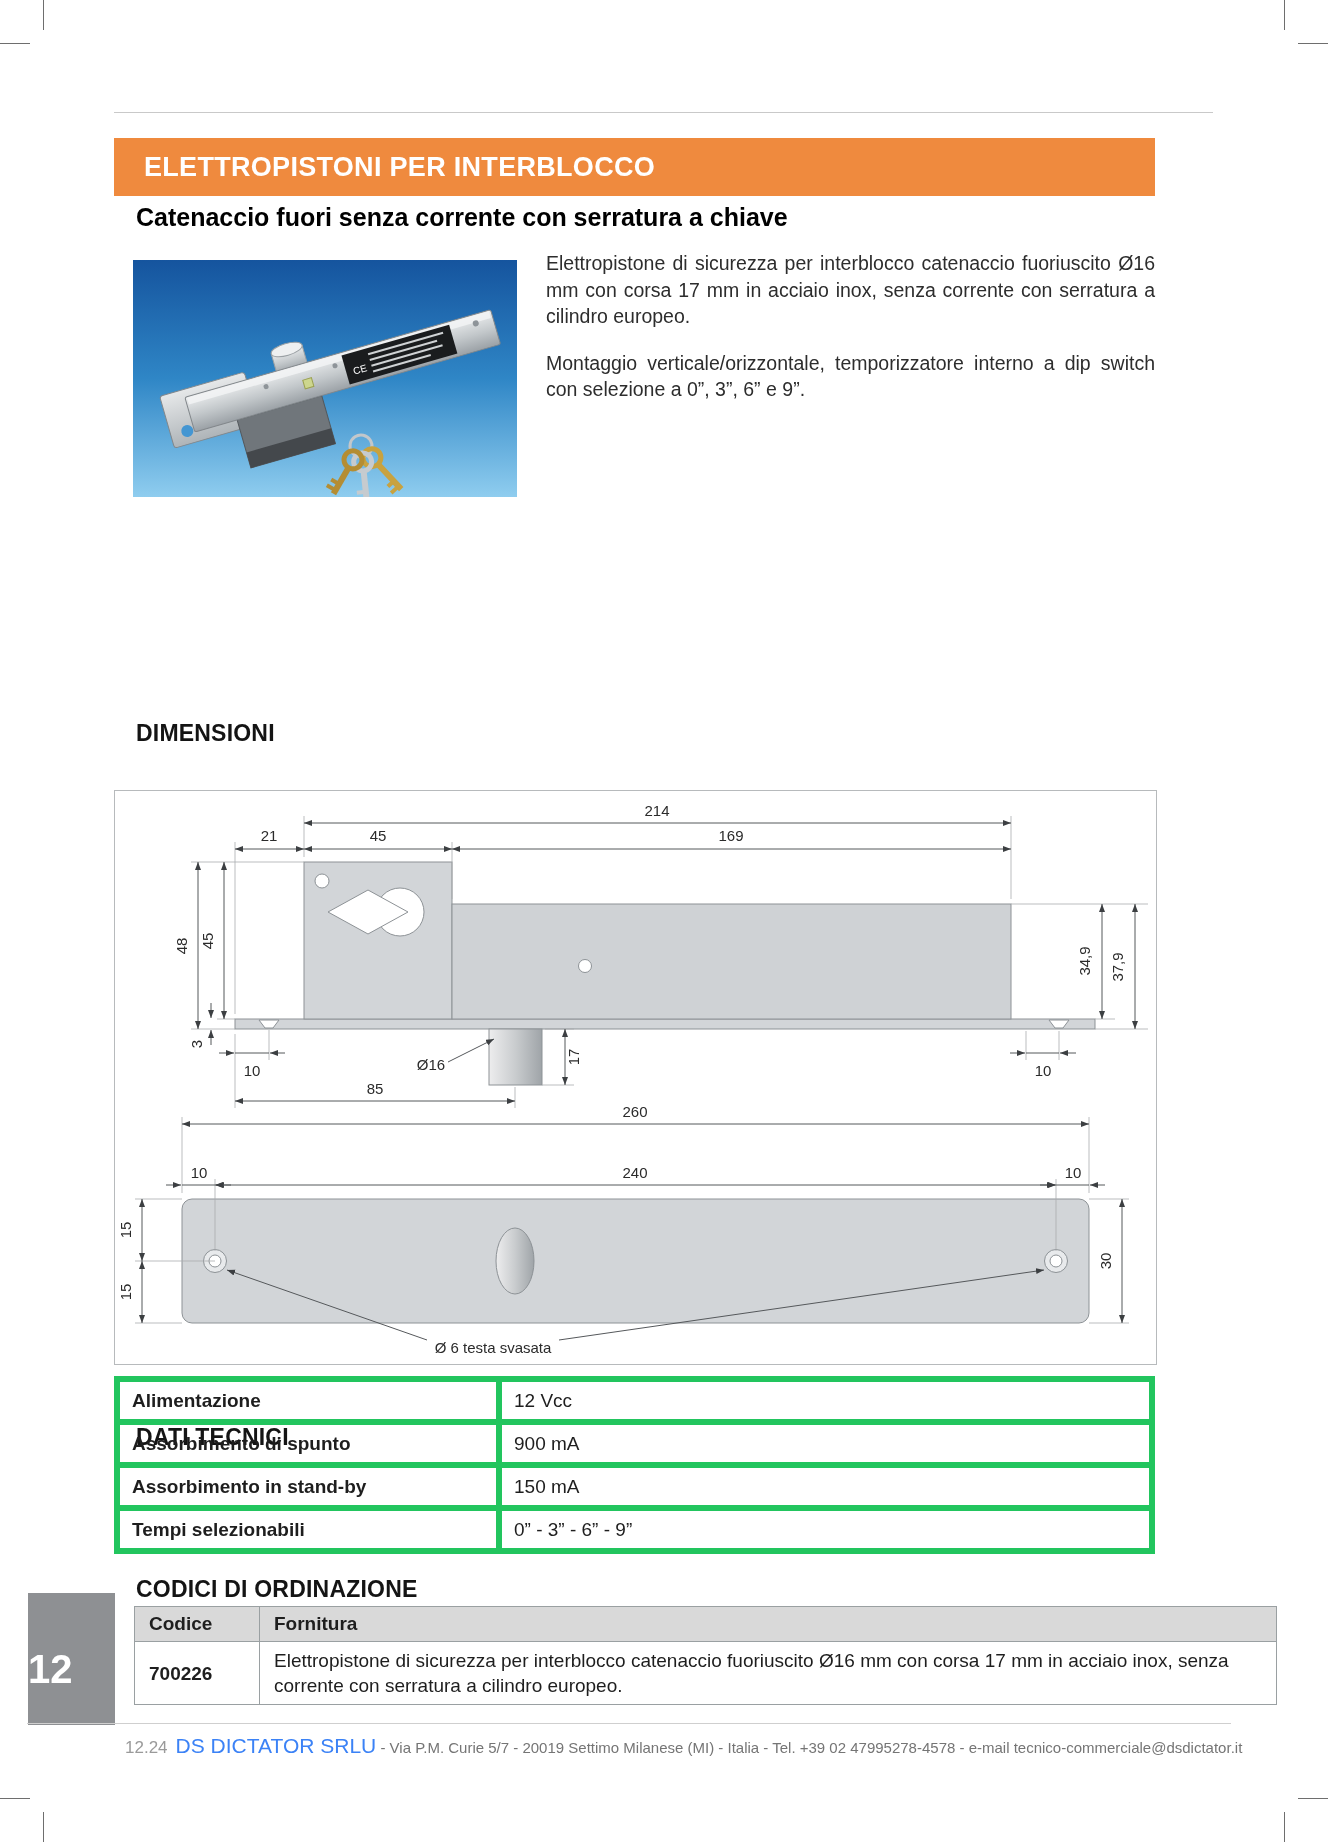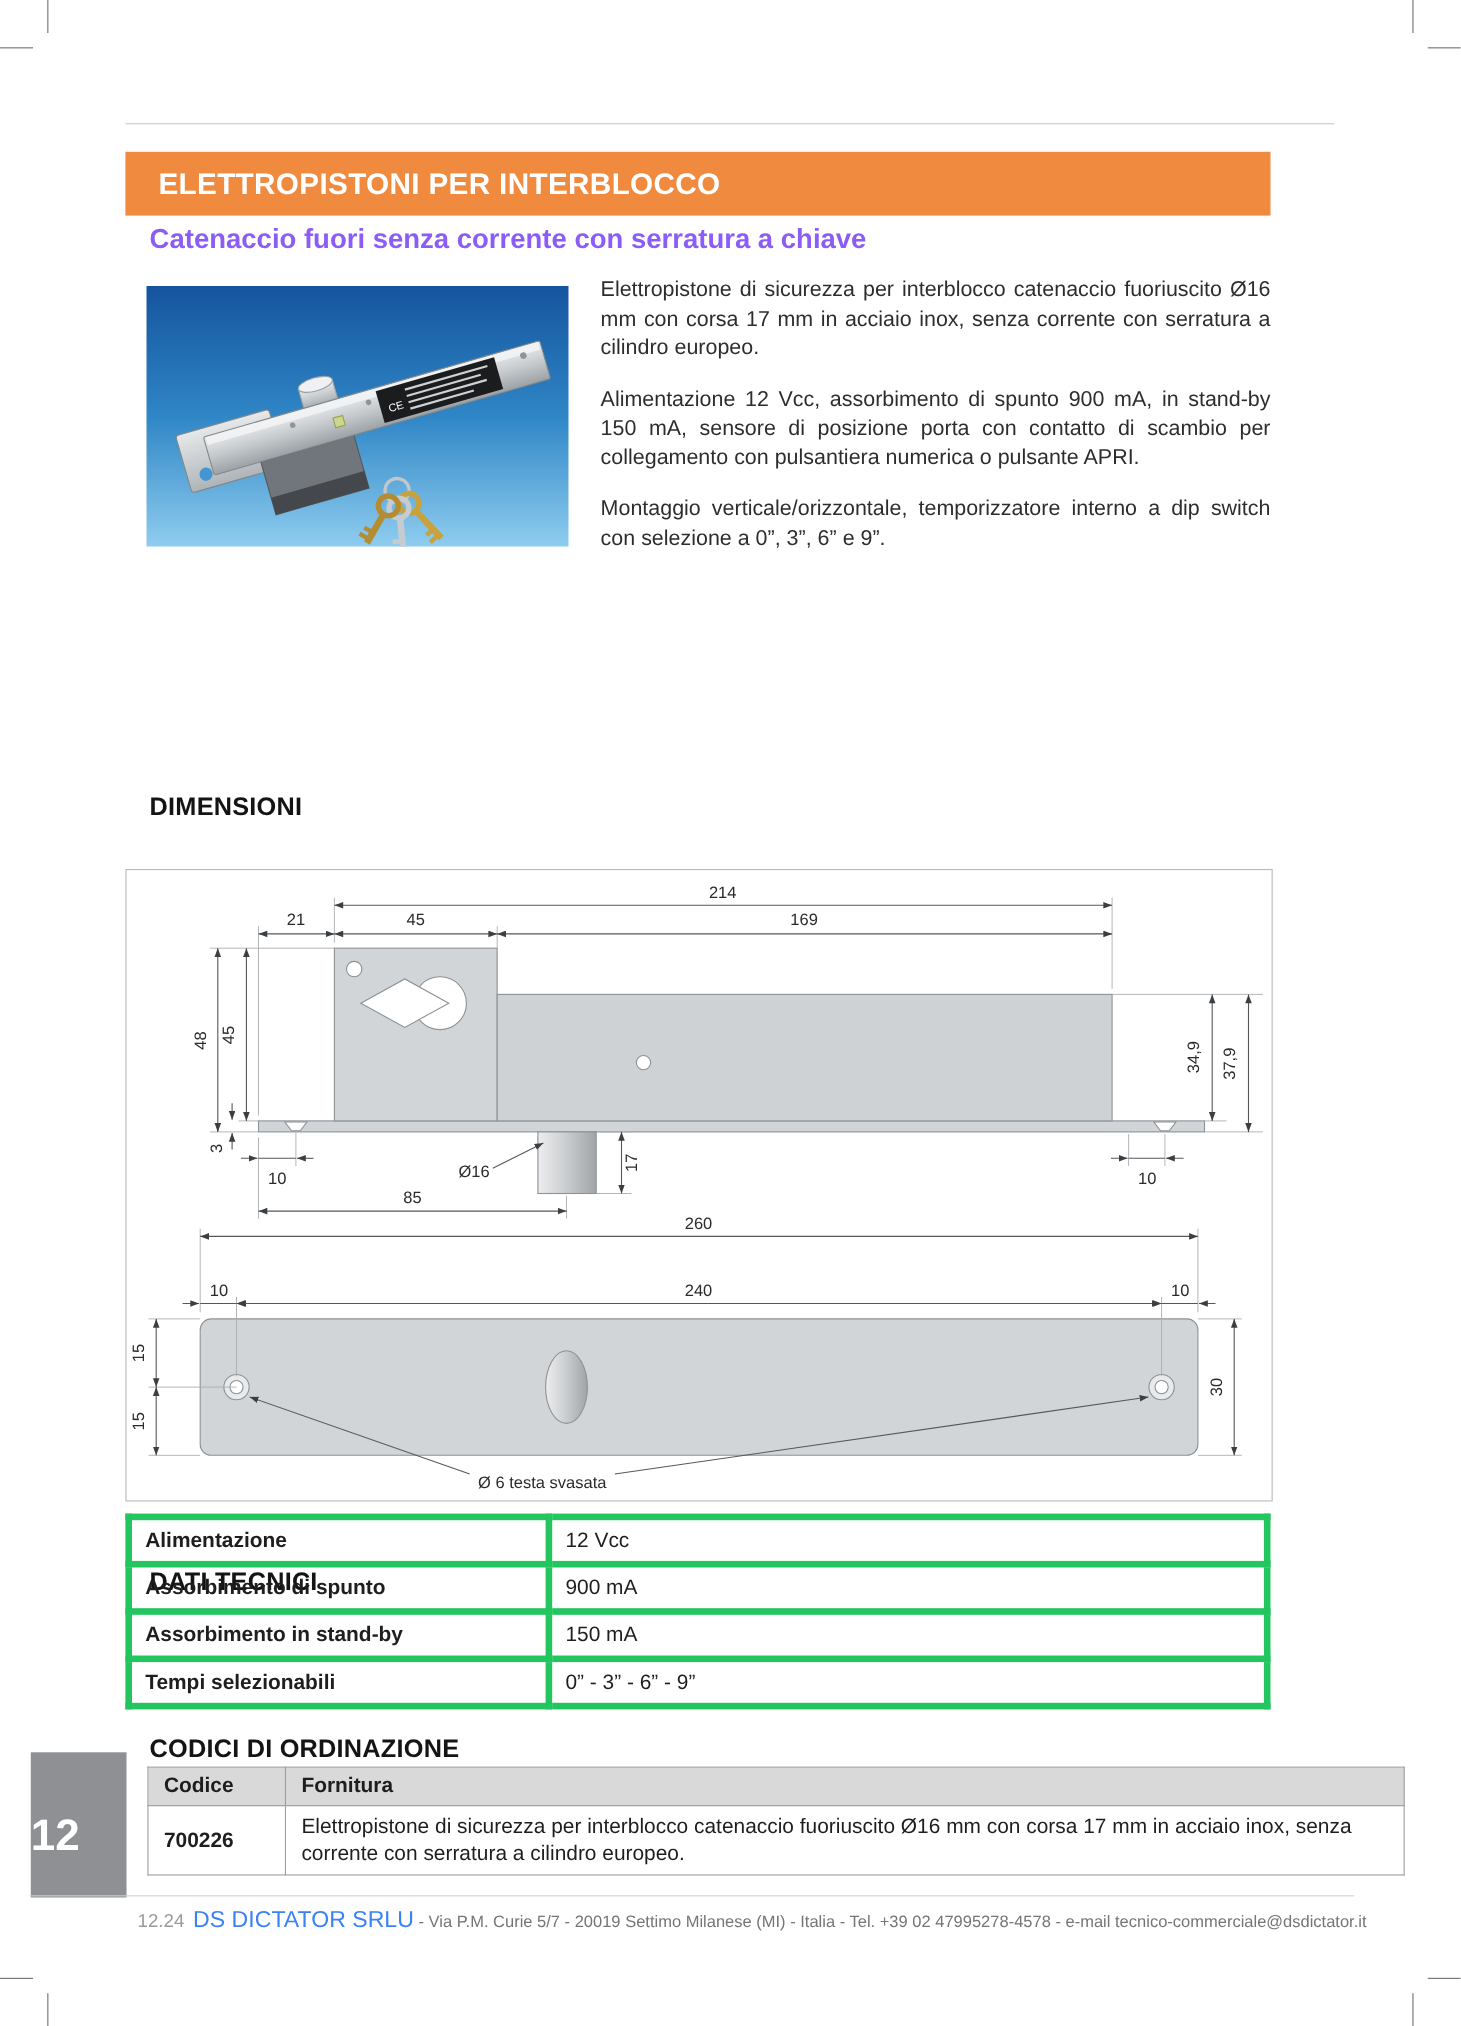--- a/index.html
+++ b/index.html
@@ -3,21 +3,21 @@
 <meta charset="utf-8">
 <style>
   html,body{margin:0;padding:0;background:#ffffff;}
   .page{position:relative;width:1328px;height:1842px;background:#fff;overflow:hidden;
         font-family:"Liberation Sans",sans-serif;color:#1e1e1e;}
   .crop{position:absolute;background:#6e6e6e;}
   .toprule{position:absolute;left:114px;top:112px;width:1099px;height:1px;background:#c9c9c9;}
   .orangebar{position:absolute;left:114px;top:138px;width:1041px;height:58px;background:#EF8A3E;
              display:flex;align-items:center;}
   .orangebar span{color:#fff;font-weight:bold;font-size:27px;padding-left:30px;letter-spacing:.3px;}
-  .subtitle{position:absolute;left:136px;top:203px;font-size:25px;font-weight:bold;color:#8b5cf6;}
+  .subtitle{position:absolute;left:136px;top:203px;font-size:25px;font-weight:bold;color:#000000;}
   .photo{position:absolute;left:133px;top:260px;width:384px;height:237px;}
   .desc{position:absolute;left:546px;top:250px;width:609px;font-size:19.5px;line-height:26.5px;
         color:#2d2d2d;text-align:justify;}
   .desc p{margin:0 0 20px 0;}
   .h2{position:absolute;left:136px;font-size:23px;font-weight:bold;color:#141414;letter-spacing:.2px;}
   .drawbox{position:absolute;left:114px;top:750px;width:1041px;height:573px;border:1px solid #b7babc;background:#fff;margin-top:40px;}
   .techtable{position:absolute;left:114px;top:1376px;width:1041px;border-collapse:collapse;table-layout:fixed;}
   .techtable td{border:6px solid #22c55e;height:37px;font-size:19px;padding:0 0 0 12px;vertical-align:middle;}
   .techtable td.lab{font-weight:bold;width:364px;}
   .ordertable{position:absolute;left:134px;top:1606px;width:1143px;border-collapse:collapse;table-layout:fixed;}
@@ -122,21 +122,20 @@
         <circle cx="16" cy="0" r="9" fill="none" stroke="#b48d33" stroke-width="5"></circle>
         <rect x="25" y="-3" width="30" height="6" fill="#b48d33"></rect>
         <rect x="42" y="2" width="4" height="7" fill="#b48d33"></rect>
           <rect x="49" y="2" width="4" height="8" fill="#b48d33"></rect>
       </g>
     </g>
   </svg>
 
   <div class="desc">
     <p>Elettropistone di sicurezza per interblocco catenaccio fuoriuscito Ø16 mm con corsa 17 mm in acciaio inox, senza corrente con serratura a cilindro europeo.</p>
-    <p>Alimentazione 12 Vcc, assorbimento di spunto 900 mA, in stand-by 150 mA, sensore di posizione porta con contatto di scambio per collegamento con pulsantiera numerica o pulsante APRI.</p>
     <p>Montaggio verticale/orizzontale, temporizzatore interno a dip switch con selezione a 0”, 3”, 6” e 9”.</p>
   </div>
 
   <div class="h2" style="top:720px;">DIMENSIONI</div>
 
   <div class="drawbox">
     <svg width="1041" height="573" viewBox="0 0 1041 573">
       <defs>
         <marker id="mE" markerWidth="9" markerHeight="7" refX="8" refY="3" orient="auto">
           <path d="M0,0 L8,3 L0,6 z" fill="#3c3f42"></path>

